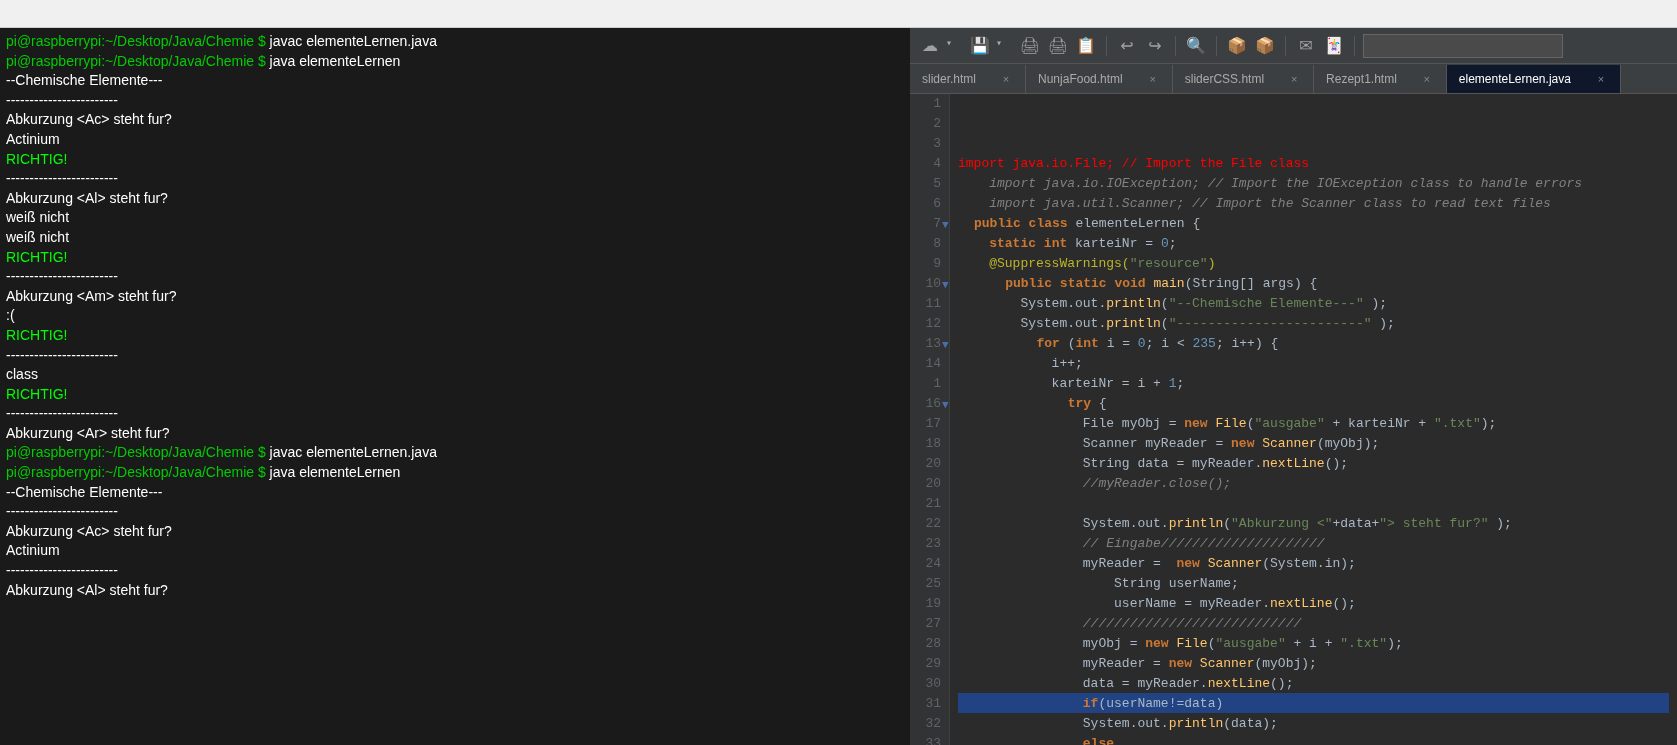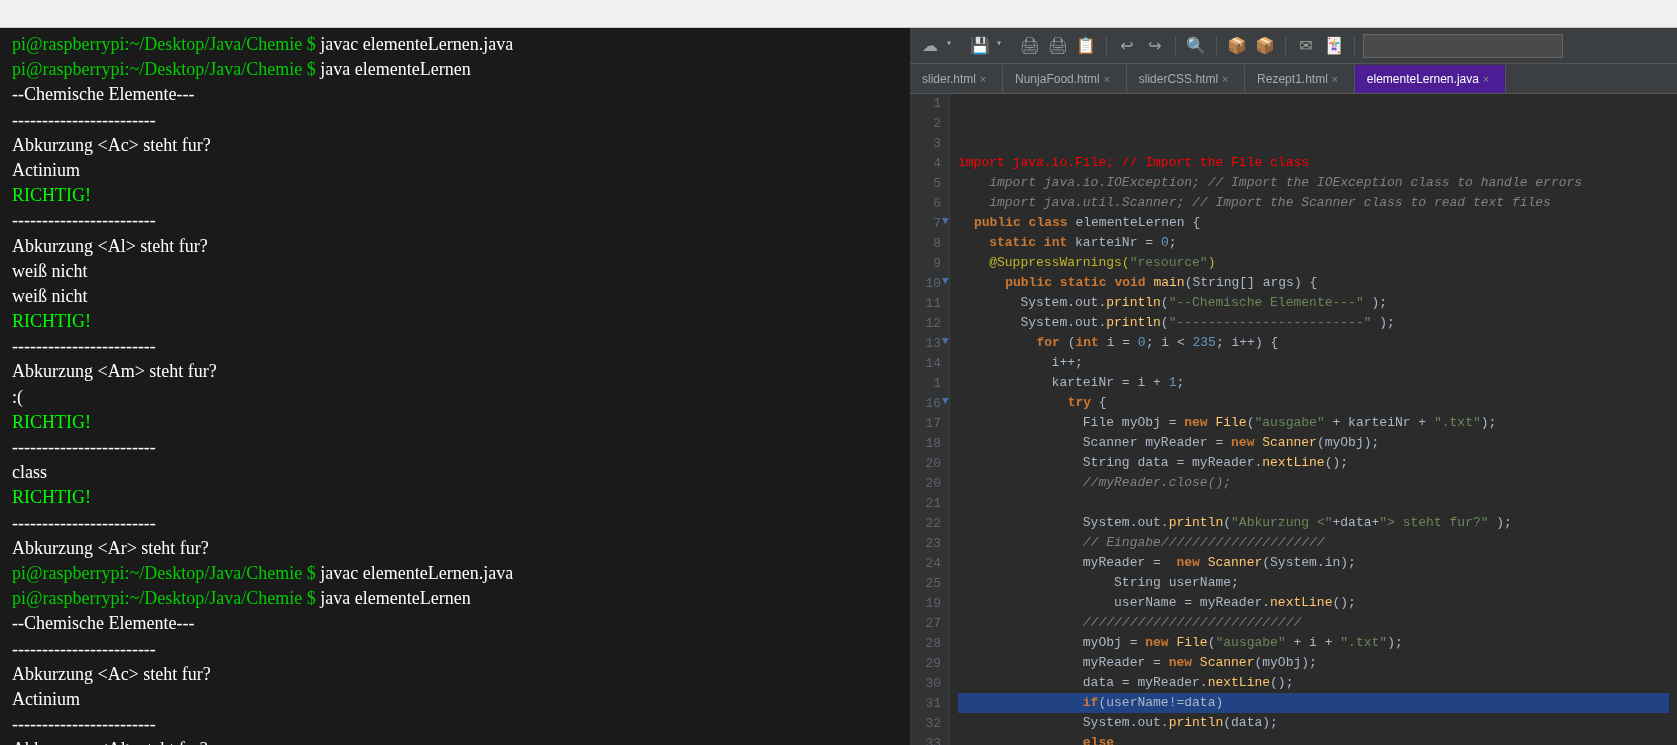--- a/index.html
+++ b/index.html
@@ -25,25 +25,25 @@
       flex: 1;
       overflow: hidden;
     }
 
     
     .terminal {
       width: 910px;
       min-width: 910px;
       background: #1a1a1a;
       color: #ffffff;
-      font-size: 18px;
-      padding: 4px 12px;
+      font-size: 14px;
+      padding: 4px 6px;
       overflow-y: auto;
       line-height: 1.4;
-      font-family: Liberation Serif, serif;
+      font-family: Liberation Sans, sans-serif;
     }
     .terminal .prompt { color: #00cc00; }
     .terminal .prompt-text { color: #ffffff; }
     .terminal .line { white-space: pre; }
 
     
     .editor {
       flex: 1;
       background: #2b2b2b;
       display: flex;
@@ -101,28 +101,28 @@
       height: 30px;
       border-bottom: 1px solid #555;
     }
     .tab {
       padding: 4px 12px;
       font-size: 12px;
       font-family: Arial, sans-serif;
       cursor: pointer;
       display: flex;
       align-items: center;
-      gap: 0;
+      gap: 23px;
       border-right: 1px solid #555;
       height: 28px;
       color: #aaa;
       background: #3c3f41;
     }
     .tab.active {
-      background: #4c1d95;
+      background: #0f172a;
       color: #fff;
     }
     .tab-close {
       font-size: 11px;
       color: #888;
       cursor: pointer;
       width: 14px;
       height: 14px;
       display: flex;
       align-items: center;
@@ -154,21 +154,21 @@
     .code-content {
       flex: 1;
       padding: 0 8px;
       font-size: 13px;
       line-height: 1.5;
       font-family: 'Courier New', monospace;
       color: #a9b7c6;
       white-space: pre;
       overflow: visible;
     }
-    .code-content .line { height: 20px; display: flex; align-items: flex-start; position: relative; }
+    .code-content .line { height: 20px; display: flex; align-items: flex-end; position: relative; }
 
     
     .kw { color: #cc7832; font-weight: bold; } 
     .string { color: #6a8759; } 
     .comment { color: #808080; font-style: italic; } 
     .number { color: #6897bb; } 
     .method { color: #ffc66d; }
     .annotation { color: #bbb529; }
 
     

